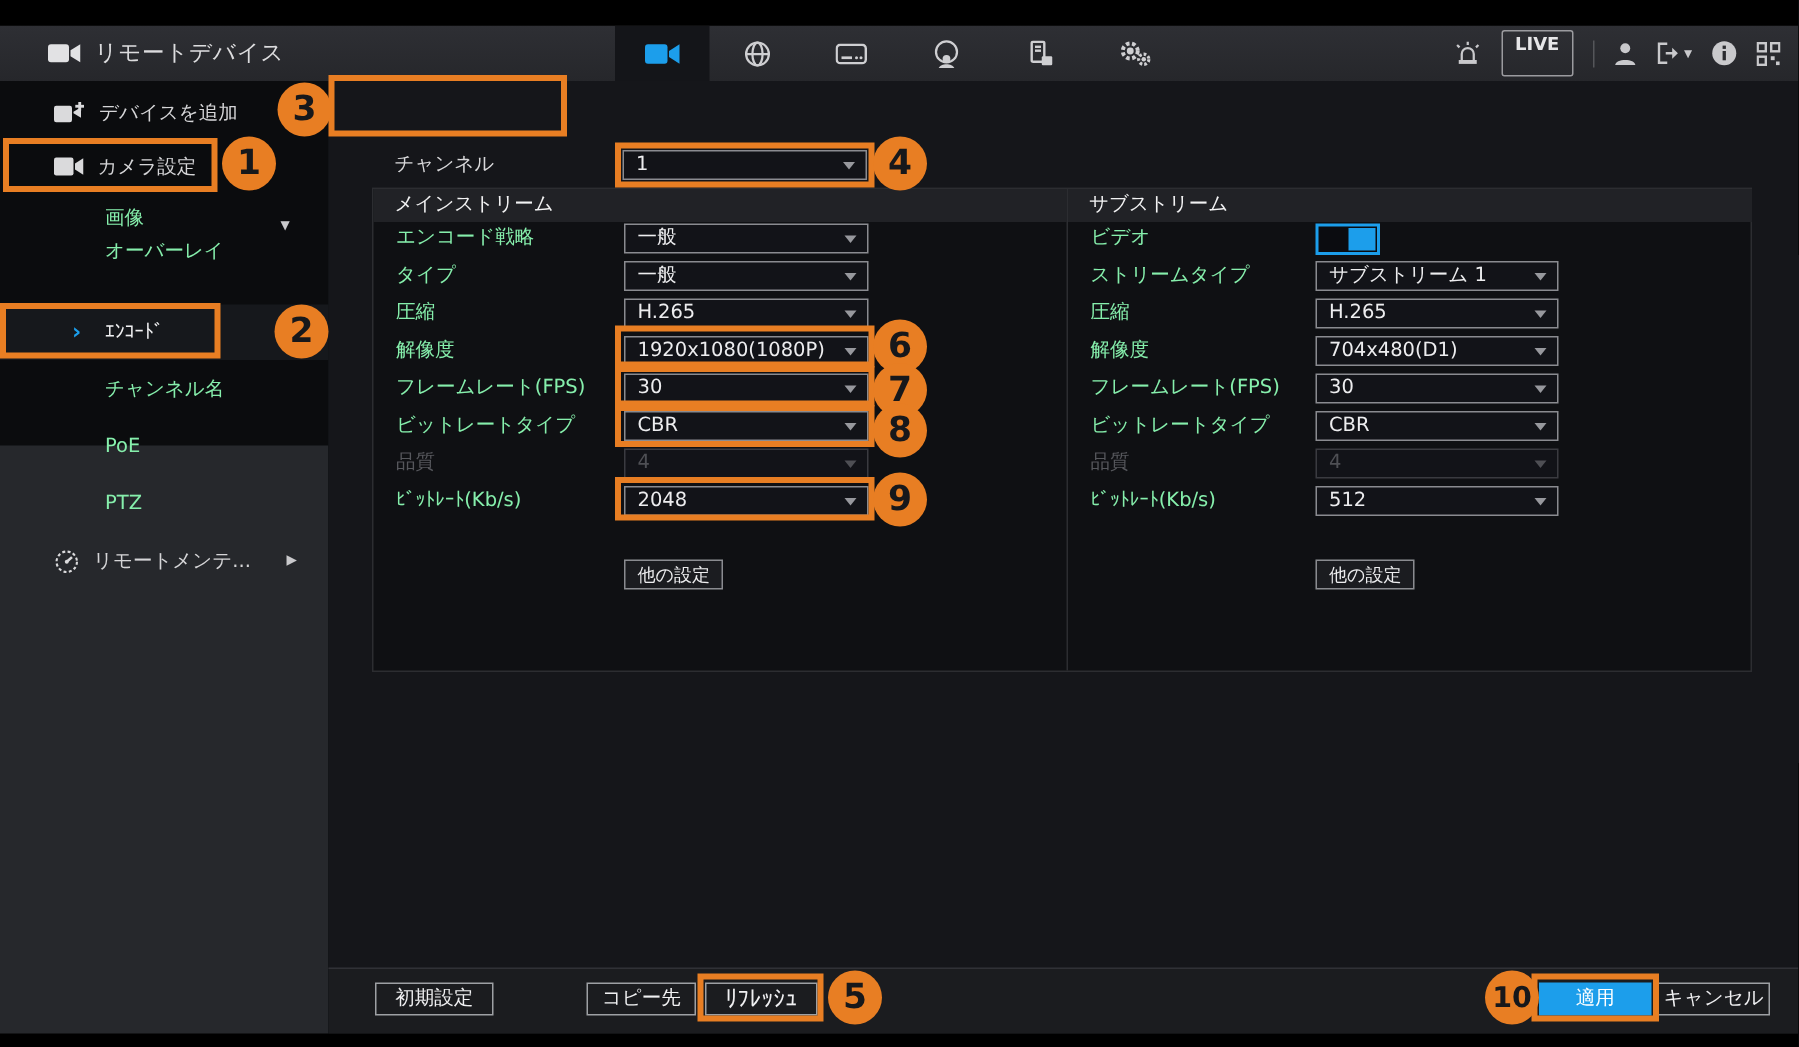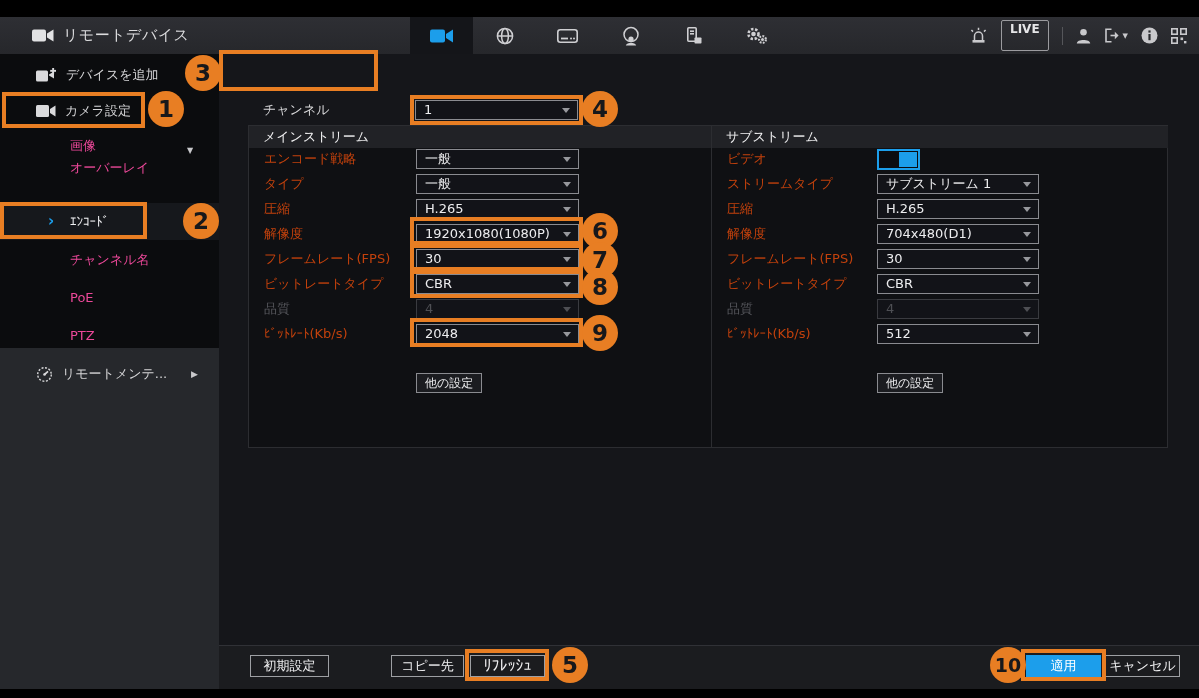--- a/index.html
+++ b/index.html
@@ -14,43 +14,43 @@
   .nav { position:absolute; left:410px; top:0; height:37px; display:flex; }
   .nav-tile { width:63px; height:37px; display:flex; align-items:center; justify-content:center; color:#CFCFD2; }
   .nav-tile.active { background:#141519; color:#1C9EEB; }
   .top-right { position:absolute; right:12px; top:0; height:37px; display:flex; align-items:center; gap:13px; color:#C9C9CC; }
   .live-btn { border:1px solid #9B9B9F; border-radius:2px; padding:1px 8px 14px; font-size:12px; font-weight:bold; color:#E6E6E8; }
   .vdiv { width:1px; height:18px; background:#55565A; }
   .caret-mini { font-size:7px; color:#C9C9CC; margin-left:2px; }
 
   
   .sidebar { position:absolute; left:0; top:37px; width:219px; height:635px; background:#26282C; }
-  .side-menu { position:absolute; left:0; top:0; width:219px; height:294px; background:#0B0C0E; }
+  .side-menu { position:absolute; left:0; top:0; width:219px; height:243px; background:#0B0C0E; }
   .side-item { position:absolute; left:0; width:219px; height:36px; display:flex; align-items:center; color:#D5D5D7; font-size:13px; }
   .side-item .mi { margin-left:36px; margin-right:9px; display:flex; align-items:center; }
-  .side-sub { position:absolute; left:0; width:219px; height:37px; line-height:37px; padding-left:70px; color:#ec4899; font-size:13px; }
+  .side-sub { position:absolute; left:0; width:219px; height:37px; line-height:37px; padding-left:70px; color:#86efac; font-size:13px; }
   .side-sub.active { background:#16181C; color:#F0F0F2; }
   .active-arrow { position:absolute; left:48px; top:0; color:#1C9EEB; font-size:15px; font-weight:bold; }
   .side-caret { position:absolute; left:187px; top:50%; transform:translateY(-50%); font-size:8px; color:#C9C9CC; }
 
   
   .content { position:absolute; left:219px; top:37px; width:980px; height:635px; background:#15161A; }
   .tabrow { position:absolute; left:0; top:0; width:980px; height:35px; background:#1E2024; }
   .tab { position:absolute; top:0; height:35px; width:153px; text-align:center; line-height:35px; font-size:13px; color:#D8D8DA; }
   .tab.active { background:#1C9EEB; color:#FFFFFF; }
   .tab.plain { border-right:1px solid #38393D; }
 
   .channel-label { position:absolute; left:44px; top:46px; height:20px; line-height:20px; font-size:13px; color:#D8D8DA; }
 
   .panel { position:absolute; left:29px; top:71px; width:920px; height:323px; background:#0F1013; border:1px solid #2C2D31; }
   .col { position:absolute; top:0; height:100%; }
   .col-main { left:0; width:462px; }
   .col-sub  { left:462px; width:457px; border-left:1px solid #2C2D31; }
   .sec-head { position:absolute; left:0; top:0; right:0; height:22px; background:#212226; line-height:22px; padding-left:14px; font-size:13px; color:#F2F2F3; }
-  .flabel { position:absolute; left:15px; height:20px; line-height:20px; font-size:13px; color:#c2410c; white-space:nowrap; }
+  .flabel { position:absolute; left:15px; height:20px; line-height:20px; font-size:13px; color:#86efac; white-space:nowrap; }
   .flabel.disabled { color:#56575C; }
 
   .dd { position:absolute; width:163px; height:20px; background:#121318; border:1px solid #8A8B90; display:flex; align-items:center; }
   .dd .ddv { flex:1; padding-left:8px; font-size:13px; color:#EDEDEF; line-height:18px; white-space:nowrap; overflow:hidden; }
   .dd .ddc { width:0; height:0; border-left:4px solid transparent; border-right:4px solid transparent; border-top:5px solid #97989D; margin-right:7px; }
   .dd.disabled { border-color:#3A3B40; }
   .dd.disabled .ddv { color:#4E4F54; }
   .dd.disabled .ddc { border-top-color:#4E4F54; }
   .dd-main { left:167px; }
   .dd-sub { left:165px; width:162px; }

